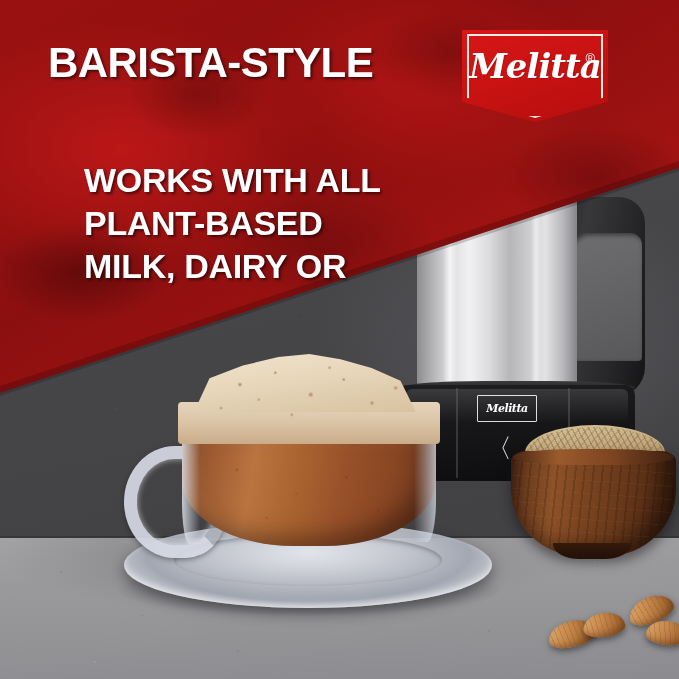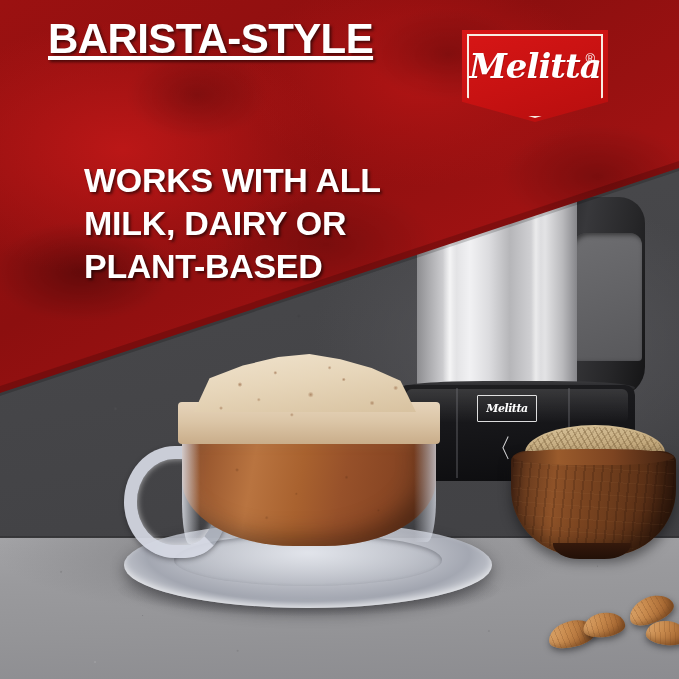--- a/index.html
+++ b/index.html
@@ -325,28 +325,27 @@
       radial-gradient(ellipse 88px 48px at 55% 58%, rgba(60,4,4,.4) 0, rgba(0,0,0,0) 100%);
   }
   .red-edge {
     position: absolute; left: 0; top: 0; width: 679px; height: 679px;
     clip-path: polygon(0 386px, 679px 161px, 679px 171px, 0 396px);
     background: rgba(0,0,0,.18);
   }
 
   
   .headline {
-    position: absolute; left: 48px; top: 16px; width: 400px;
+    position: absolute; left: 48px; top: 40px; width: 400px;
     color: #ffffff;
     font-weight: 700;
     font-size: 42px;
     line-height: 45px;
     letter-spacing: -.6px;
     text-shadow: 2px 2px 3px rgba(0,0,0,.55);
-    text-decoration: underline;
   }
   .headline div { white-space: nowrap; }
 
   .subhead {
     position: absolute; left: 48px; top: 159px; width: 400px;
     color: #ffffff;
     font-weight: 700;
     font-size: 34px;
     line-height: 43px;
     letter-spacing: -.3px;
@@ -468,22 +467,22 @@
   <div class="red-band"></div>
   <div class="red-mottle"></div>
   <div class="red-edge"></div>
 
   <div class="headline">
     <div>BARISTA-STYLE</div>
   </div>
 
   <div class="subhead">
     <div>WORKS WITH ALL</div>
+    <div>PLANT-BASED</div>
     <div>MILK, DAIRY OR</div>
-    <div>PLANT-BASED</div>
   </div>
 
   <div class="logo">
     <div class="logo-plate"></div>
     <div class="logo-border"></div>
     <div class="logo-wordmark">Melitta</div>
     <div class="logo-reg">®</div>
   </div>
 
 </div>

